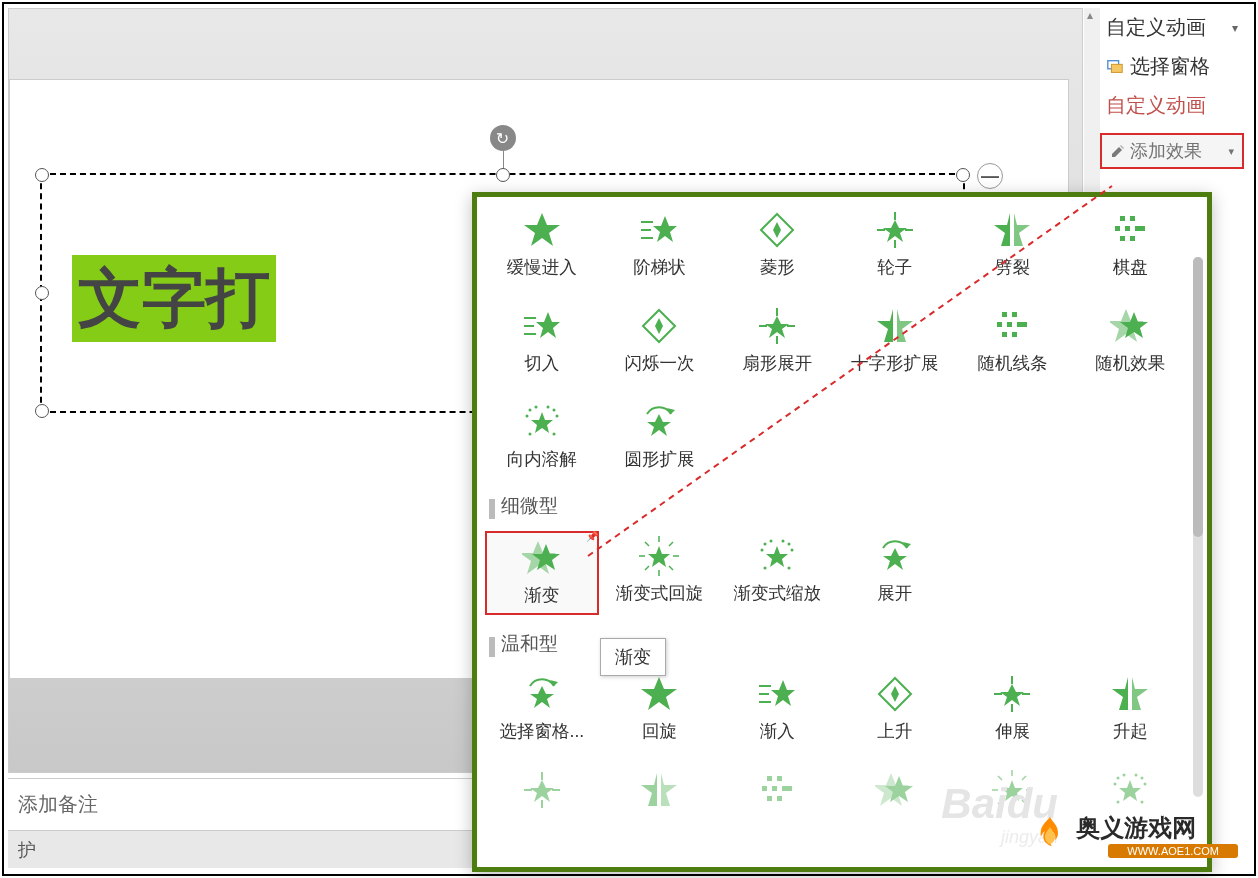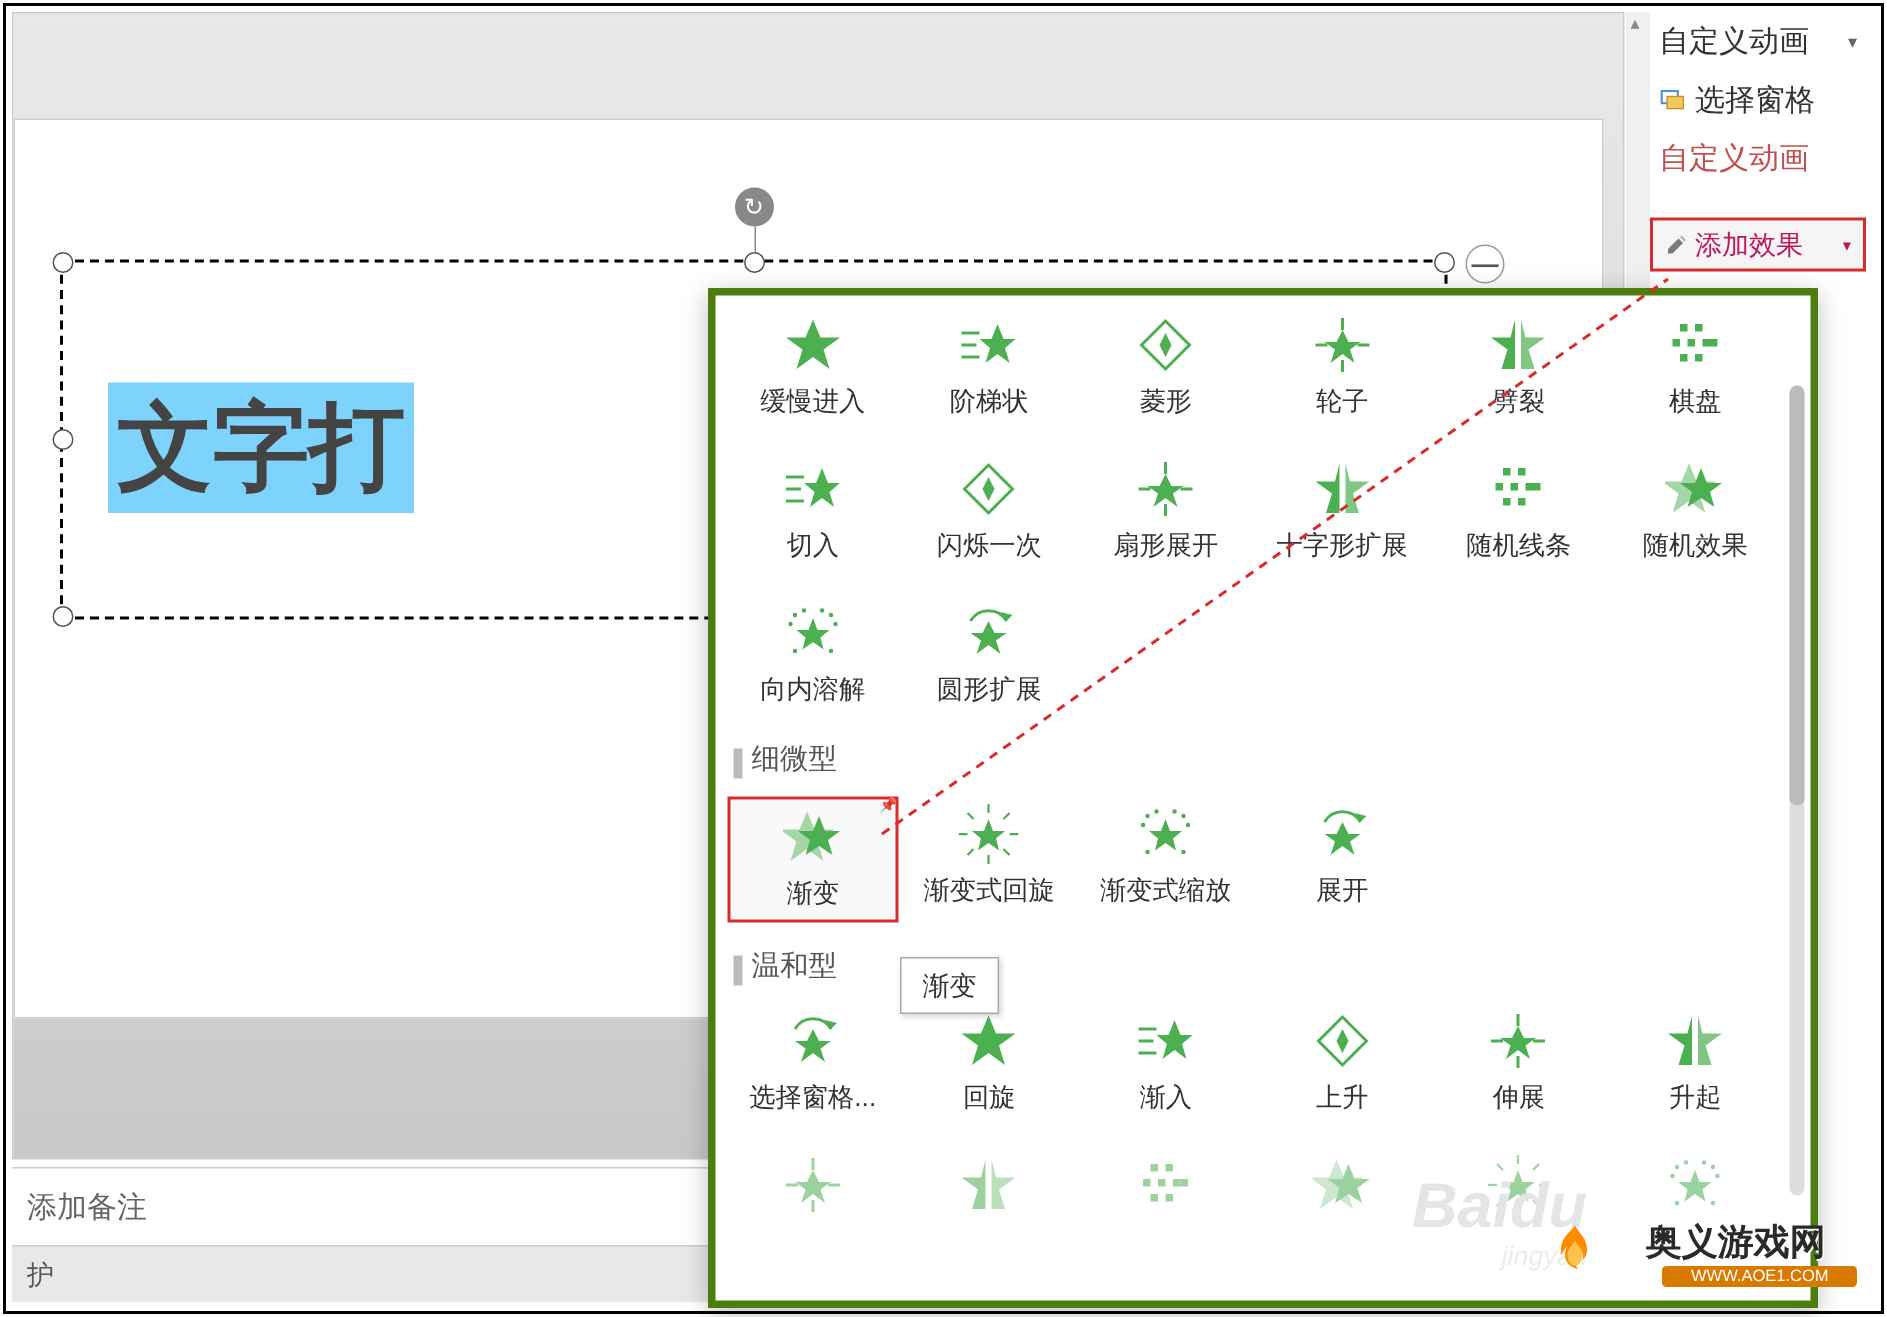--- a/index.html
+++ b/index.html
@@ -13,31 +13,31 @@
 .text-box { position: absolute; left: 30px; top: 93px; width: 925px; height: 240px; border: 2px dashed #000; }
 .handle { position: absolute; width: 14px; height: 14px; background: #fff; border: 1.5px solid #555; border-radius: 50%; }
 .h-tl { left: -7px; top: -7px; } .h-tr { right: -7px; top: -7px; }
 .h-bl { left: -7px; bottom: -7px; } .h-br { right: -7px; bottom: -7px; }
 .h-ml { left: -7px; top: 50%; margin-top: -7px; } .h-mr { right: -7px; top: 50%; margin-top: -7px; }
 .h-tm { left: 50%; margin-left: -7px; top: -7px; } .h-bm { left: 50%; margin-left: -7px; bottom: -7px; }
 .rotate-handle { position: absolute; left: 50%; margin-left: -13px; top: -50px; width: 26px; height: 26px; background: #888; border-radius: 50%; color: #fff; display: flex; align-items: center; justify-content: center; font-size: 16px; }
 .rotate-line { position: absolute; left: 50%; top: -24px; width: 1px; height: 17px; background: #888; }
 .collapse-btn { position: absolute; right: -40px; top: -12px; width: 26px; height: 26px; background: #fff; border: 1.5px solid #999; border-radius: 50%; color: #555; display: flex; align-items: center; justify-content: center; font-size: 18px; font-weight: bold; }
 
-.slide-text { position: absolute; left: 30px; top: 80px; font-size: 64px; font-weight: bold; color: #444; background: #7dd3fc; padding: 0 6px; }
+.slide-text { position: absolute; left: 30px; top: 80px; font-size: 64px; font-weight: bold; color: #444; background: #84cc16; padding: 0 6px; }
 
 .notes-bar { position: absolute; left: 8px; top: 778px; width: 1075px; height: 50px; background: #fff; border-top: 1px solid #ccc; padding: 12px 10px; font-size: 20px; color: #666; }
 .status-bar { position: absolute; left: 8px; top: 830px; width: 1075px; height: 38px; background: #e8e8e8; border-top: 1px solid #ccc; padding: 6px 10px; font-size: 18px; color: #555; display: flex; align-items: center; }
 .status-bar .cube { margin-left: auto; margin-right: 350px; font-size: 22px; color: #555; }
 
 .right-panel { position: absolute; right: 12px; top: 8px; width: 148px; }
 .panel-item { display: flex; align-items: center; padding: 6px 8px; font-size: 20px; color: #333; gap: 6px; cursor: pointer; }
 .panel-item .chev { font-size: 12px; color: #666; margin-left: auto; }
 .panel-link { padding: 6px 8px; font-size: 20px; color: #c0504d; font-weight: 500; }
-.add-effect-btn { margin: 20px 2px; padding: 4px 8px; border: 2px solid #d92b2b; background: #f5f5f5; display: flex; align-items: center; font-size: 18px; color: #be185d; gap: 4px; cursor: pointer; }
+.add-effect-btn { margin: 8px 2px; padding: 4px 8px; border: 2px solid #d92b2b; background: #f5f5f5; display: flex; align-items: center; font-size: 18px; color: #737373; gap: 4px; cursor: pointer; }
 .add-effect-btn .chev { font-size: 11px; margin-left: auto; }
 .pencil-icon { width: 16px; height: 16px; display: inline-block; }
 .select-icon { width: 18px; height: 18px; display: inline-block; }
 
 .vscroll { position: absolute; right: 158px; top: 8px; width: 16px; height: 765px; background: #f0f0f0; }
 .vscroll::before { content: "▴"; position: absolute; top: 0; left: 3px; font-size: 12px; color: #888; }
 
 .effects-panel { position: absolute; left: 472px; top: 192px; width: 740px; height: 680px; background: #fff; border: 5px solid #4d7c0f; box-shadow: 0 4px 16px rgba(0,0,0,0.25); z-index: 50; overflow: hidden; }
 .effects-scroll { position: absolute; right: 4px; top: 60px; width: 10px; height: 540px; background: #ddd; border-radius: 5px; }
 .effects-scroll-thumb { position: absolute; top: 0; width: 10px; height: 280px; background: #bbb; border-radius: 5px; }
@@ -50,21 +50,21 @@
 .star-icon svg { width: 40px; height: 40px; }
 
 .section-header { display: flex; align-items: flex-end; padding: 8px 12px 4px; font-size: 19px; color: #555; gap: 6px; }
 .section-bar { width: 6px; height: 20px; background: #bbb; }
 
 .tooltip { position: absolute; left: 600px; top: 638px; background: #fff; border: 1px solid #aaa; padding: 6px 14px; font-size: 18px; color: #333; z-index: 60; box-shadow: 1px 1px 4px rgba(0,0,0,0.2); }
 
 .watermark { position: absolute; right: 20px; bottom: 20px; z-index: 70; display: flex; align-items: center; gap: 6px; }
 .watermark-flame { width: 40px; height: 40px; }
 .watermark-text { display: flex; flex-direction: column; }
-.watermark-main { font-size: 24px; font-weight: bold; color: #2a2a2a; text-shadow: 1px 1px 0 #fff; text-align: center; }
+.watermark-main { font-size: 24px; font-weight: bold; color: #2a2a2a; text-shadow: 1px 1px 0 #fff; }
 .watermark-url { font-size: 11px; color: #fff; background: #d97a00; padding: 1px 19px; border-radius: 3px; text-align: left; margin-left: 32px; }
 
 .baidu-wm { position: absolute; right: 200px; bottom: 50px; font-size: 42px; color: #e5e5e5; font-weight: bold; z-index: 55; font-style: italic; pointer-events: none; text-align: center; }
 .baidu-sub { position: absolute; right: 200px; bottom: 30px; font-size: 18px; color: #ececec; font-style: italic; z-index: 55; pointer-events: none; }
 
 .dash-line { position: absolute; z-index: 65; pointer-events: none; }
 </style>
 </head>
 <body>
 

